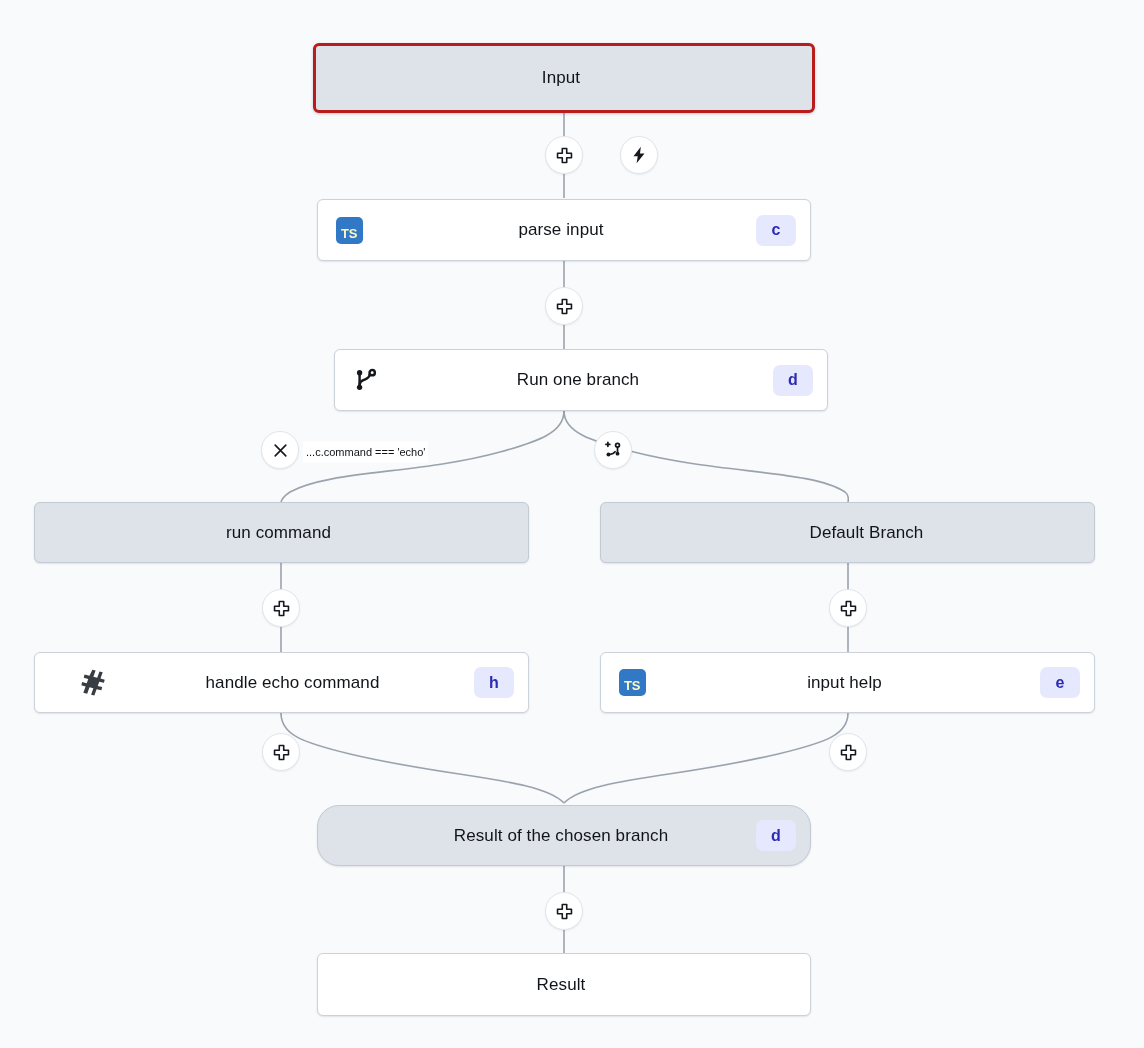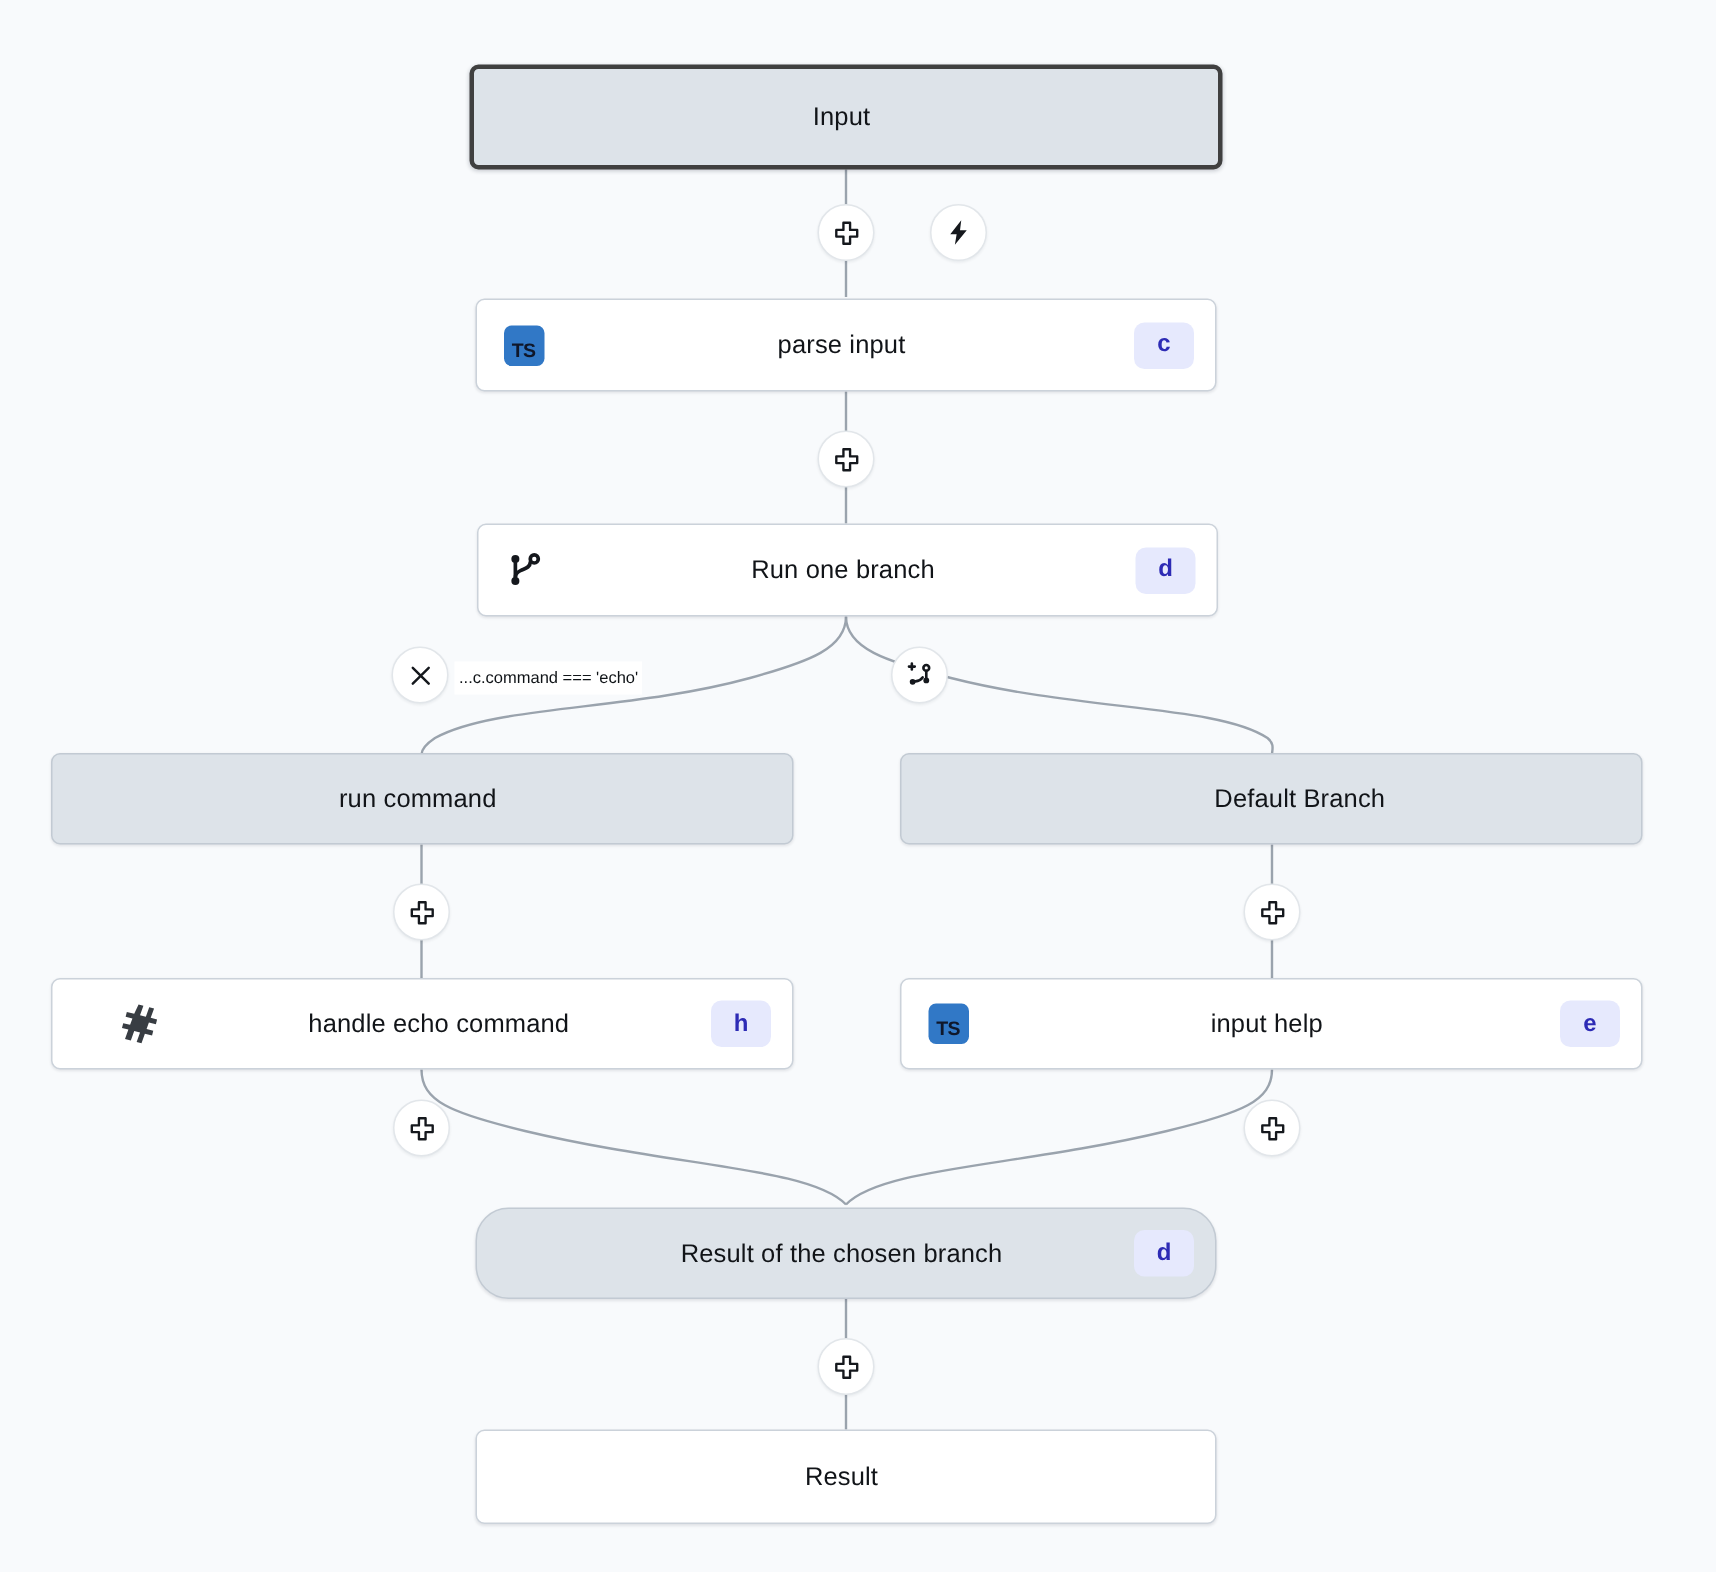--- a/index.html
+++ b/index.html
@@ -49,21 +49,21 @@
     white-space: nowrap;
     overflow: hidden;
   }
 
   
   .node.io {
     background: #dde3e9;
     border: 1px solid #c2cad3;
   }
   .node.io.selected {
-    border: 3px solid #404040;
+    border: 3px solid #b91c1c;
     box-shadow: 0 1px 3px rgba(15, 23, 42, 0.22);
   }
   .node.plain {
     background: #ffffff;
   }
 
   
   .node .ico {
     flex: 0 0 auto;
     width: 34px;
@@ -74,21 +74,21 @@
     justify-content: center;
   }
   .node .ico.spacer { background: none; }
 
   
   .ts-icon {
     width: 27px;
     height: 27px;
     border-radius: 5px;
     background: #3178c6;
-    color: #0f172a;
+    color: #fef9c3;
     font-size: 13px;
     font-weight: bold;
     font-family: "Liberation Sans", sans-serif;
     display: flex;
     align-items: flex-end;
     justify-content: center;
     line-height: 1;
     padding-bottom: 4px;
     box-sizing: border-box;
     letter-spacing: -0.4px;
@@ -190,21 +190,21 @@
     <span class="label">parse input</span>
     <span class="kbd">c</span>
   </div>
 
   <div class="round-btn" style="left:545px; top:287px;">
     <svg width="19" height="19" viewBox="0 0 24 24">
       <path d="M9.2 3.2h5.6v6h6v5.6h-6v6H9.2v-6h-6V9.2h6z" fill="#ffffff" stroke="#15181d" stroke-width="2" stroke-linejoin="round"></path>
     </svg>
   </div>
 
-  <div class="node plain" style="left:318px; top:349px; width:494px; height:62px;">
+  <div class="node plain" style="left:334px; top:349px; width:494px; height:62px;">
     <span class="ico">
       <svg width="28" height="28" viewBox="0 0 24 24">
         <g stroke="#15181d" stroke-width="2.1" fill="none" stroke-linecap="round">
           <circle cx="6.5" cy="18.3" r="2.3" fill="#15181d" stroke="none"></circle>
           <circle cx="6.5" cy="5.7" r="2.3" fill="#15181d" stroke="none"></circle>
           <circle cx="17.3" cy="5.7" r="2.3" fill="none"></circle>
           <path d="M6.5 8.0v8.0"></path>
           <path d="M15.0 7.6c0 3.0-3.1 3.6-5.3 4.6-1.8.8-3.2 1.9-3.2 4.0"></path>
         </g>
       </svg>

